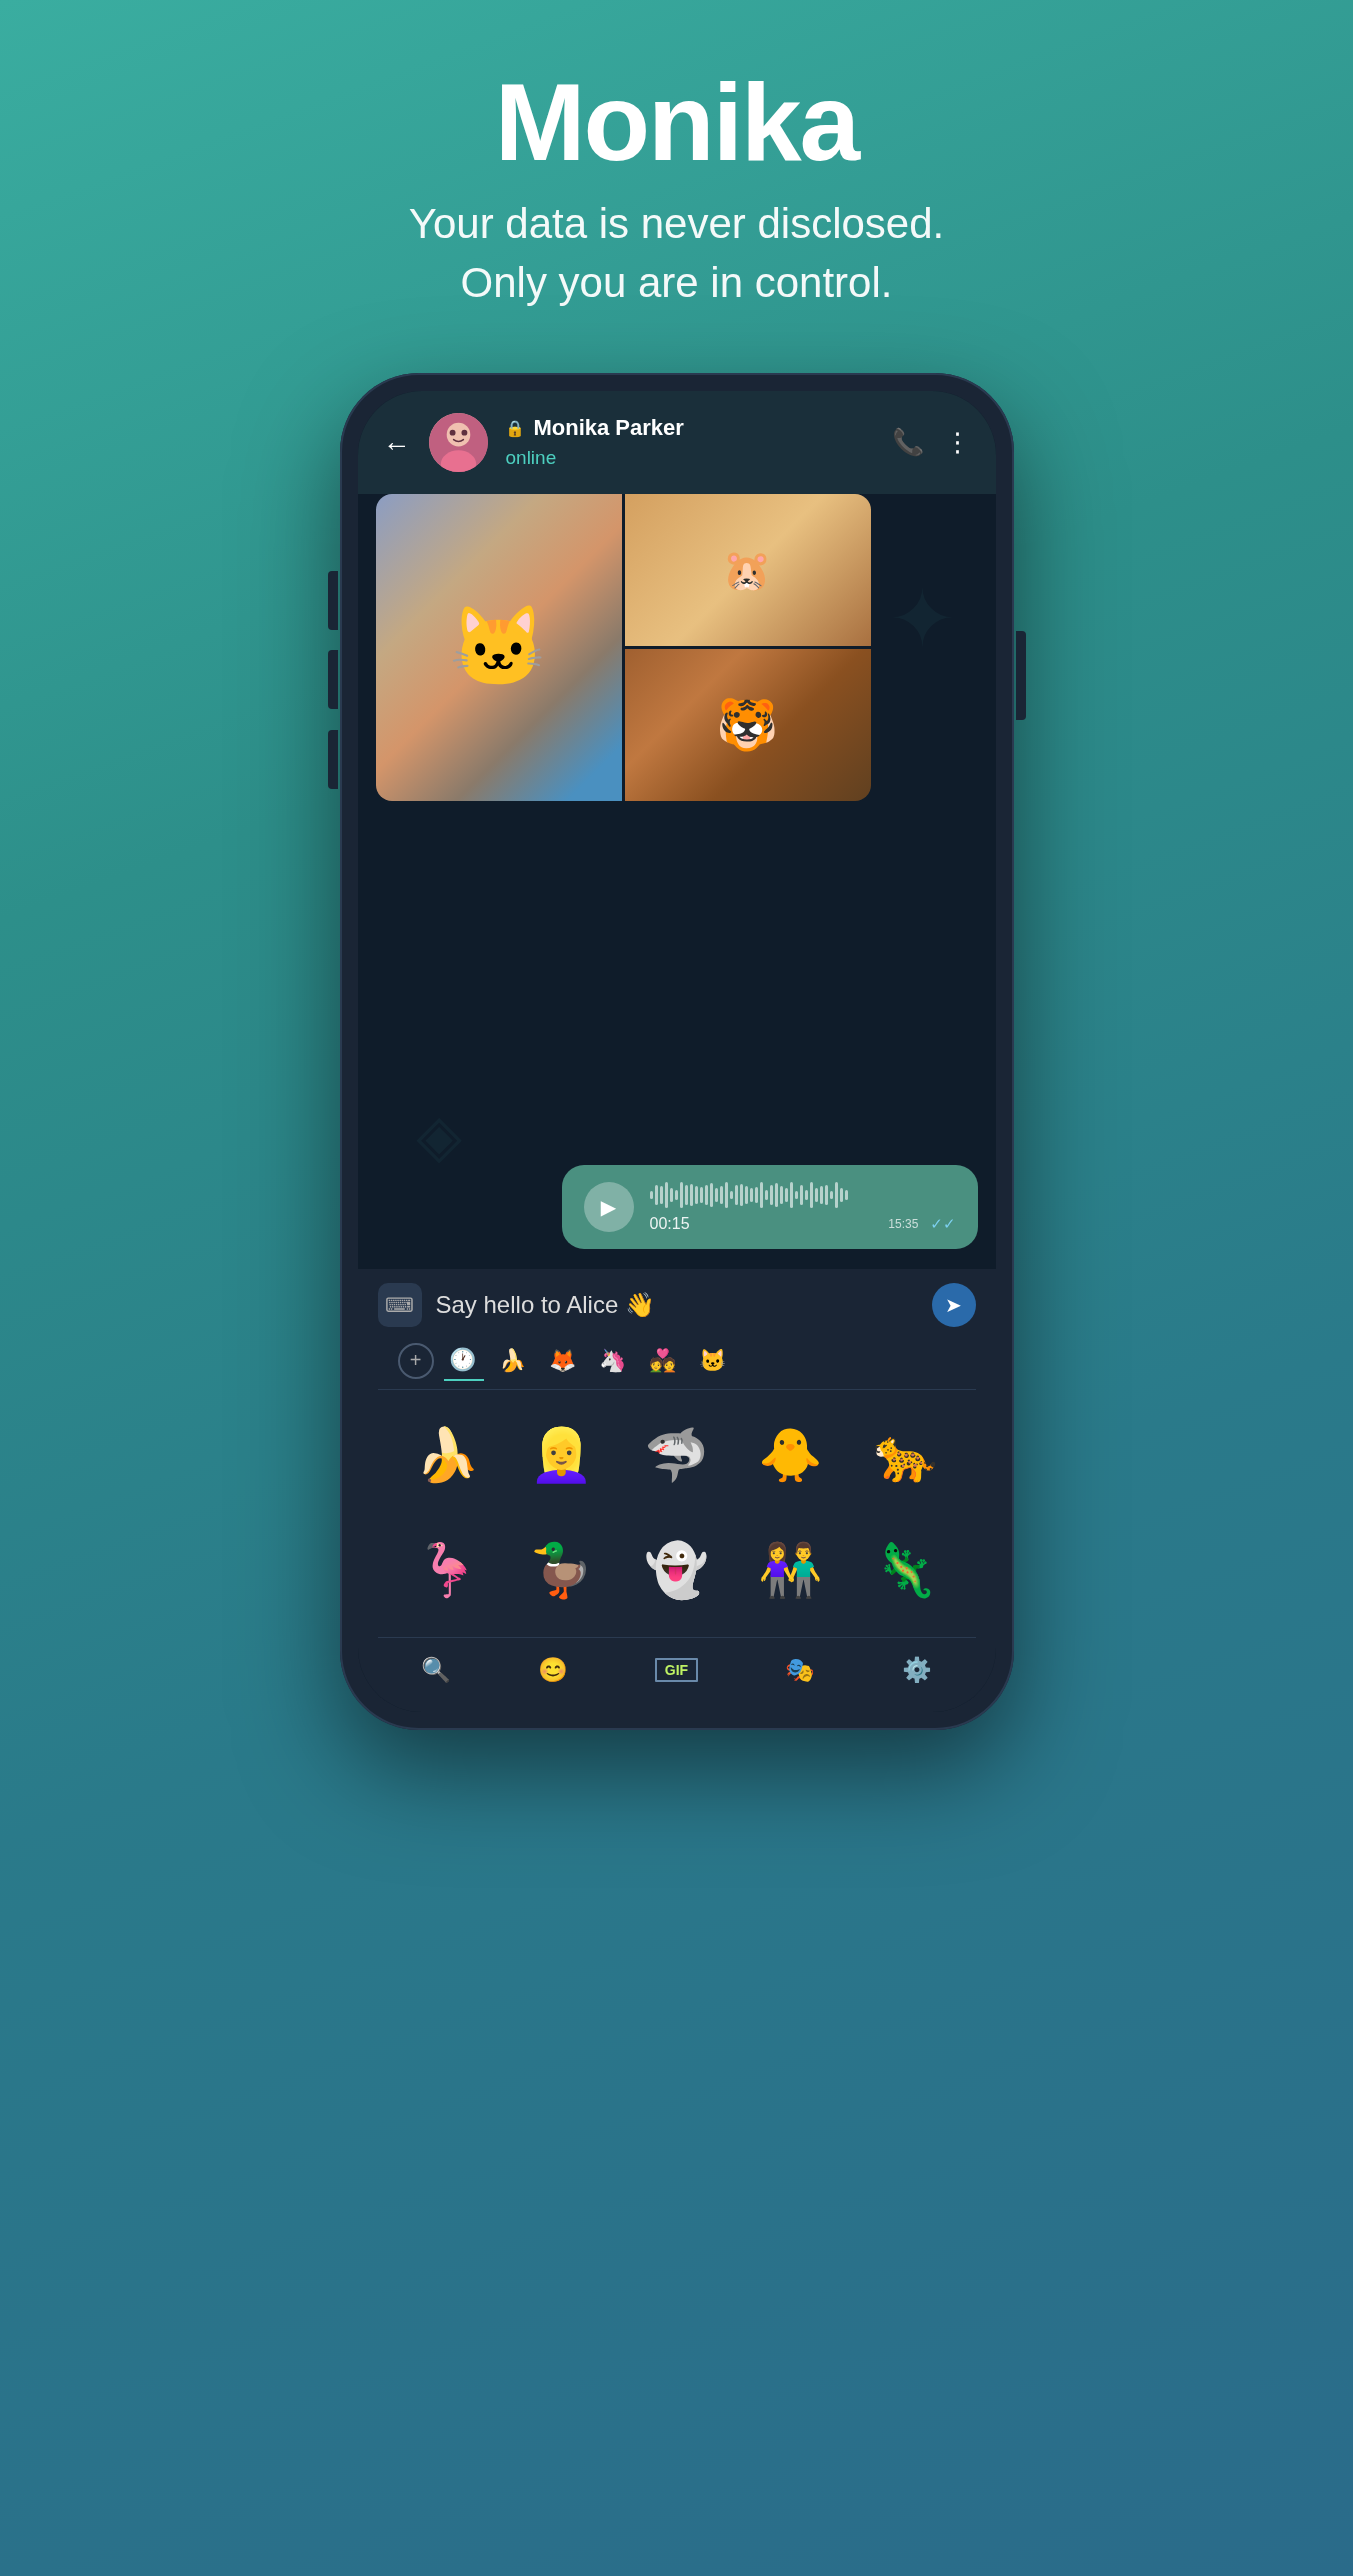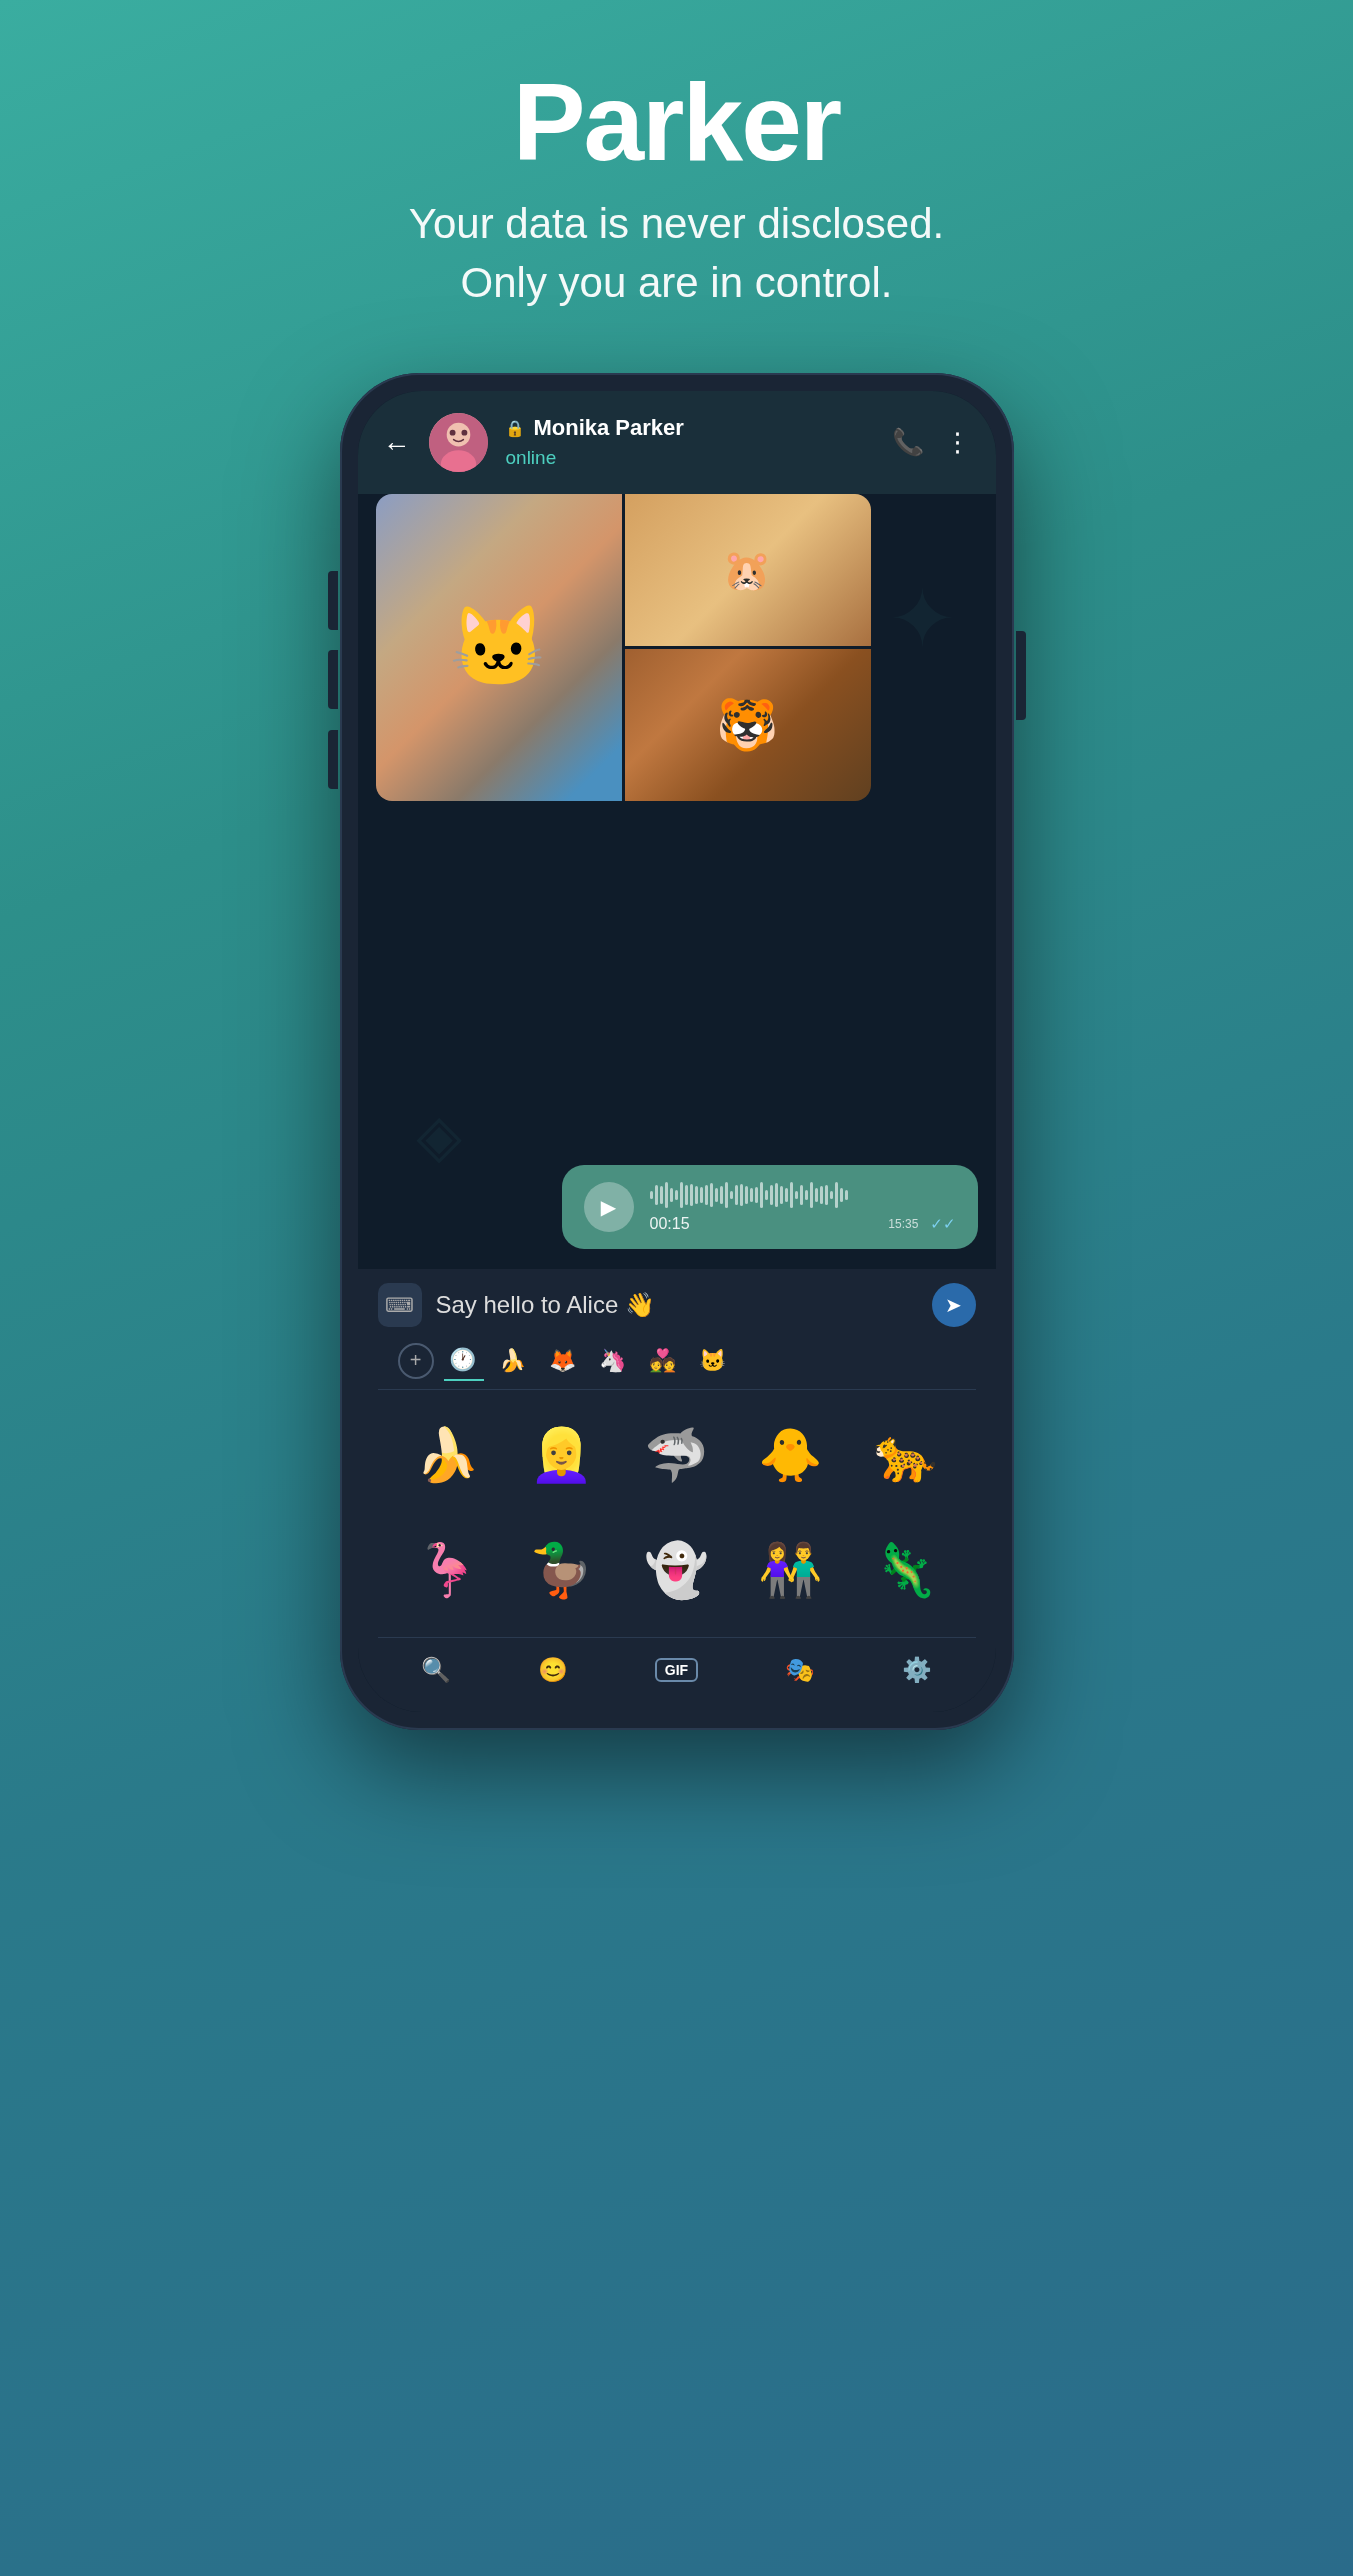--- a/index.html
+++ b/index.html
@@ -426,24 +426,24 @@
       flex-direction: column;
       align-items: center;
       color: #6a8aaa;
       font-size: 24px;
       cursor: pointer;
       padding: 6px 20px;
     }
 
     .gif-btn {
       border: 2px solid #6a8aaa;
-      border-radius: 6px;
+      border-radius: 1px;
       padding: 2px 8px;
       font-size: 14px;
-      color: #ffffff;
+      color: #bef264;
       font-weight: 700;
     }
 
     
     .h1 { height: 8px; }
     .h2 { height: 14px; }
     .h3 { height: 20px; }
     .h4 { height: 26px; }
     .h5 { height: 18px; }
     .h6 { height: 10px; }
@@ -465,21 +465,21 @@
       pointer-events: none;
     }
     .deco1 { top: 79px; right: 40px; }
     .deco2 { top: 198px; left: 30px; font-size: 50px; }
     .deco3 { bottom: 99px; left: 59px; font-size: 59px; }
   </style>
 </head>
 <body>
 
 <div class="page-header">
-  <h1>Parker</h1>
+  <h1>Monika</h1>
   <p>
     <span>Your data is never disclosed.</span><br>
     <span>Only you are in control.</span>
   </p>
 </div>
 
 <div class="phone-wrapper">
   <div class="phone">
     <div class="phone-screen">
 

